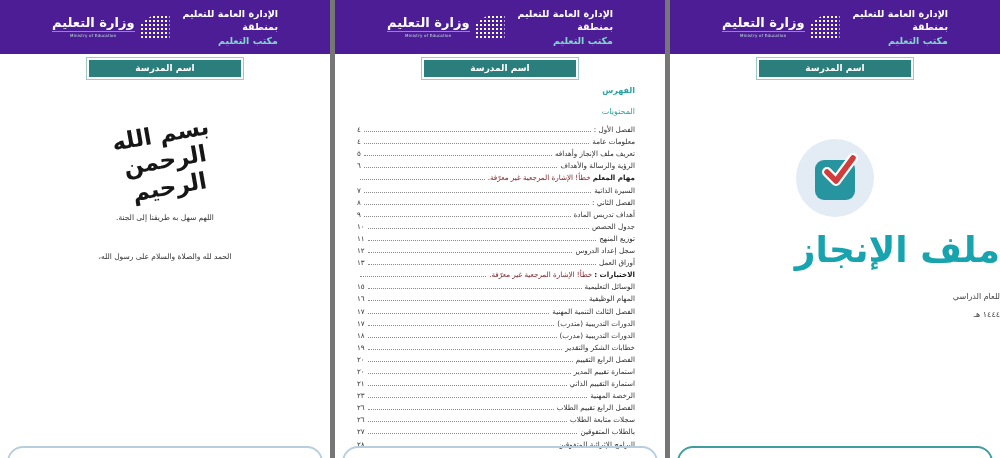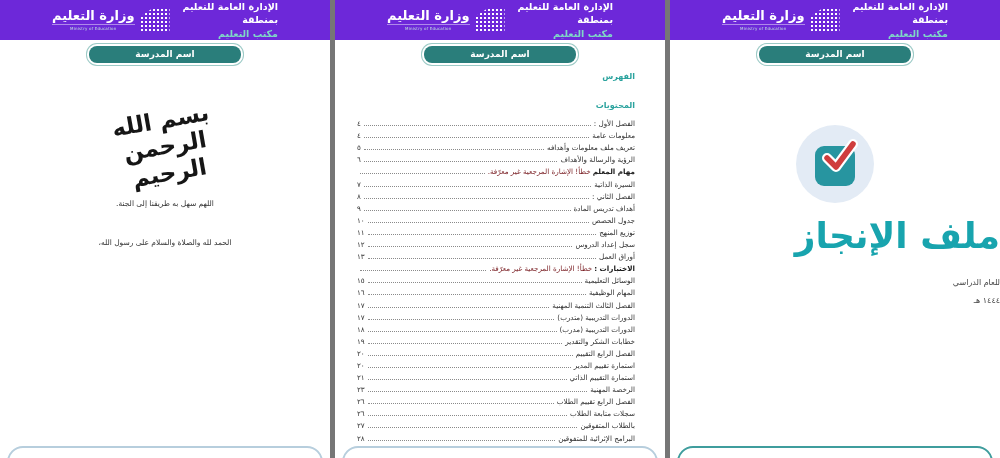--- a/index.html
+++ b/index.html
@@ -2,49 +2,49 @@
 <html><head>
 <meta charset="utf-8">
 <style>
   *{box-sizing:border-box;margin:0;padding:0}
   html,body{width:1000px;height:458px}
   body{font-family:"DejaVu Sans",sans-serif;background:#767676;overflow:hidden}
   #app{display:flex;gap:5px;width:1000px;height:458px;background:#767676}
   .page{flex:1;background:#ffffff;position:relative;overflow:hidden;direction:rtl}
 
   
-  .page-header{height:40px;background:#6d28d9;display:flex;align-items:center;justify-content:center}
+  .page-header{height:54px;background:#4c1d95;display:flex;align-items:center;justify-content:center}
   .header-inner{display:flex;align-items:center;gap:13px}
   .org-text{text-align:right}
   .org-line1,.org-line2{color:#ffffff;font-size:9.5px;font-weight:bold;line-height:1.4}
   .org-office{color:#7fd8c7;font-size:9.5px;font-weight:bold;line-height:1.4}
   .moe-logo{display:flex;align-items:center;gap:5px}
   .moe-dots{width:30px;height:24px;
     background-image:radial-gradient(#ffffff 0.9px, rgba(255,255,255,0) 1.15px);
     background-size:4px 4px;
     clip-path:polygon(100% 0, 100% 100%, 0 100%, 0 38%, 45% 0)}
   .moe-text{text-align:center}
   .moe-ar{color:#ffffff;font-size:13px;font-weight:bold;white-space:nowrap}
   .moe-en{color:#bfe0dc;font-size:4px;letter-spacing:.2px;border-top:1px solid rgba(255,255,255,.45);
     padding-top:1px;margin-top:1px;white-space:nowrap}
   .school-banner{width:152px;height:17px;margin:6px auto 0;background:#2a7e7b;color:#ffffff;
-    font-size:9px;font-weight:bold;text-align:center;line-height:17px;border-radius:8px;
+    font-size:9px;font-weight:bold;text-align:center;line-height:17px;border-radius:0;
     box-shadow:0 0 0 2px #ffffff, 0 0 0 3px #9ccac6}
 
   
   .bismillah{margin:44px auto 0;width:160px;text-align:center;font-size:23px;font-weight:bold;
     color:#161616;transform:rotate(-10deg);line-height:1.15}
   .dua-line{text-align:center;font-size:7.5px;color:#333333}
   .dua-line.first{margin-top:30px}
   .dua-line.second{margin-top:13px}
 
   
   .toc-content{padding:9px 30px 0 22px}
   .toc-title{color:#2ba39e;font-size:8px;font-weight:bold}
-  .toc-subtitle{color:#2ba39e;font-size:8px;font-weight:bold;margin-top:20px}
+  .toc-subtitle{color:#2ba39e;font-size:8px;font-weight:normal;margin-top:12px}
   .toc-list{margin-top:6px}
   .toc-row{display:flex;align-items:flex-end;height:12.1px;font-size:7.2px;color:#333333}
   .toc-label{white-space:nowrap}
   .toc-dots{flex:1;border-bottom:1px dotted #8a8a8a;margin:0 3px;transform:translateY(-2px)}
   .toc-num{white-space:nowrap}
   .toc-errtext{color:#7a1f24;font-weight:normal;white-space:nowrap;margin-right:2px}
   .toc-error .toc-label{font-weight:bold;color:#1c1c1c}
 
   
   .cover-content{text-align:right}
@@ -120,21 +120,21 @@
             <span class="toc-label">الفصل الأول :</span>
             <span class="toc-dots"></span>
             <span class="toc-num">٤</span>
           </div>
           <div class="toc-row">
             <span class="toc-label">معلومات عامة</span>
             <span class="toc-dots"></span>
             <span class="toc-num">٤</span>
           </div>
           <div class="toc-row">
-            <span class="toc-label">تعريف ملف معلومات وأهدافه</span>
+            <span class="toc-label">تعريف ملف الإنجاز وأهدافه</span>
             <span class="toc-dots"></span>
             <span class="toc-num">٥</span>
           </div>
           <div class="toc-row">
             <span class="toc-label">الرؤية والرسالة والأهداف</span>
             <span class="toc-dots"></span>
             <span class="toc-num">٦</span>
           </div>
           <div class="toc-row toc-error">
             <span class="toc-label">مهام المعلم</span>

